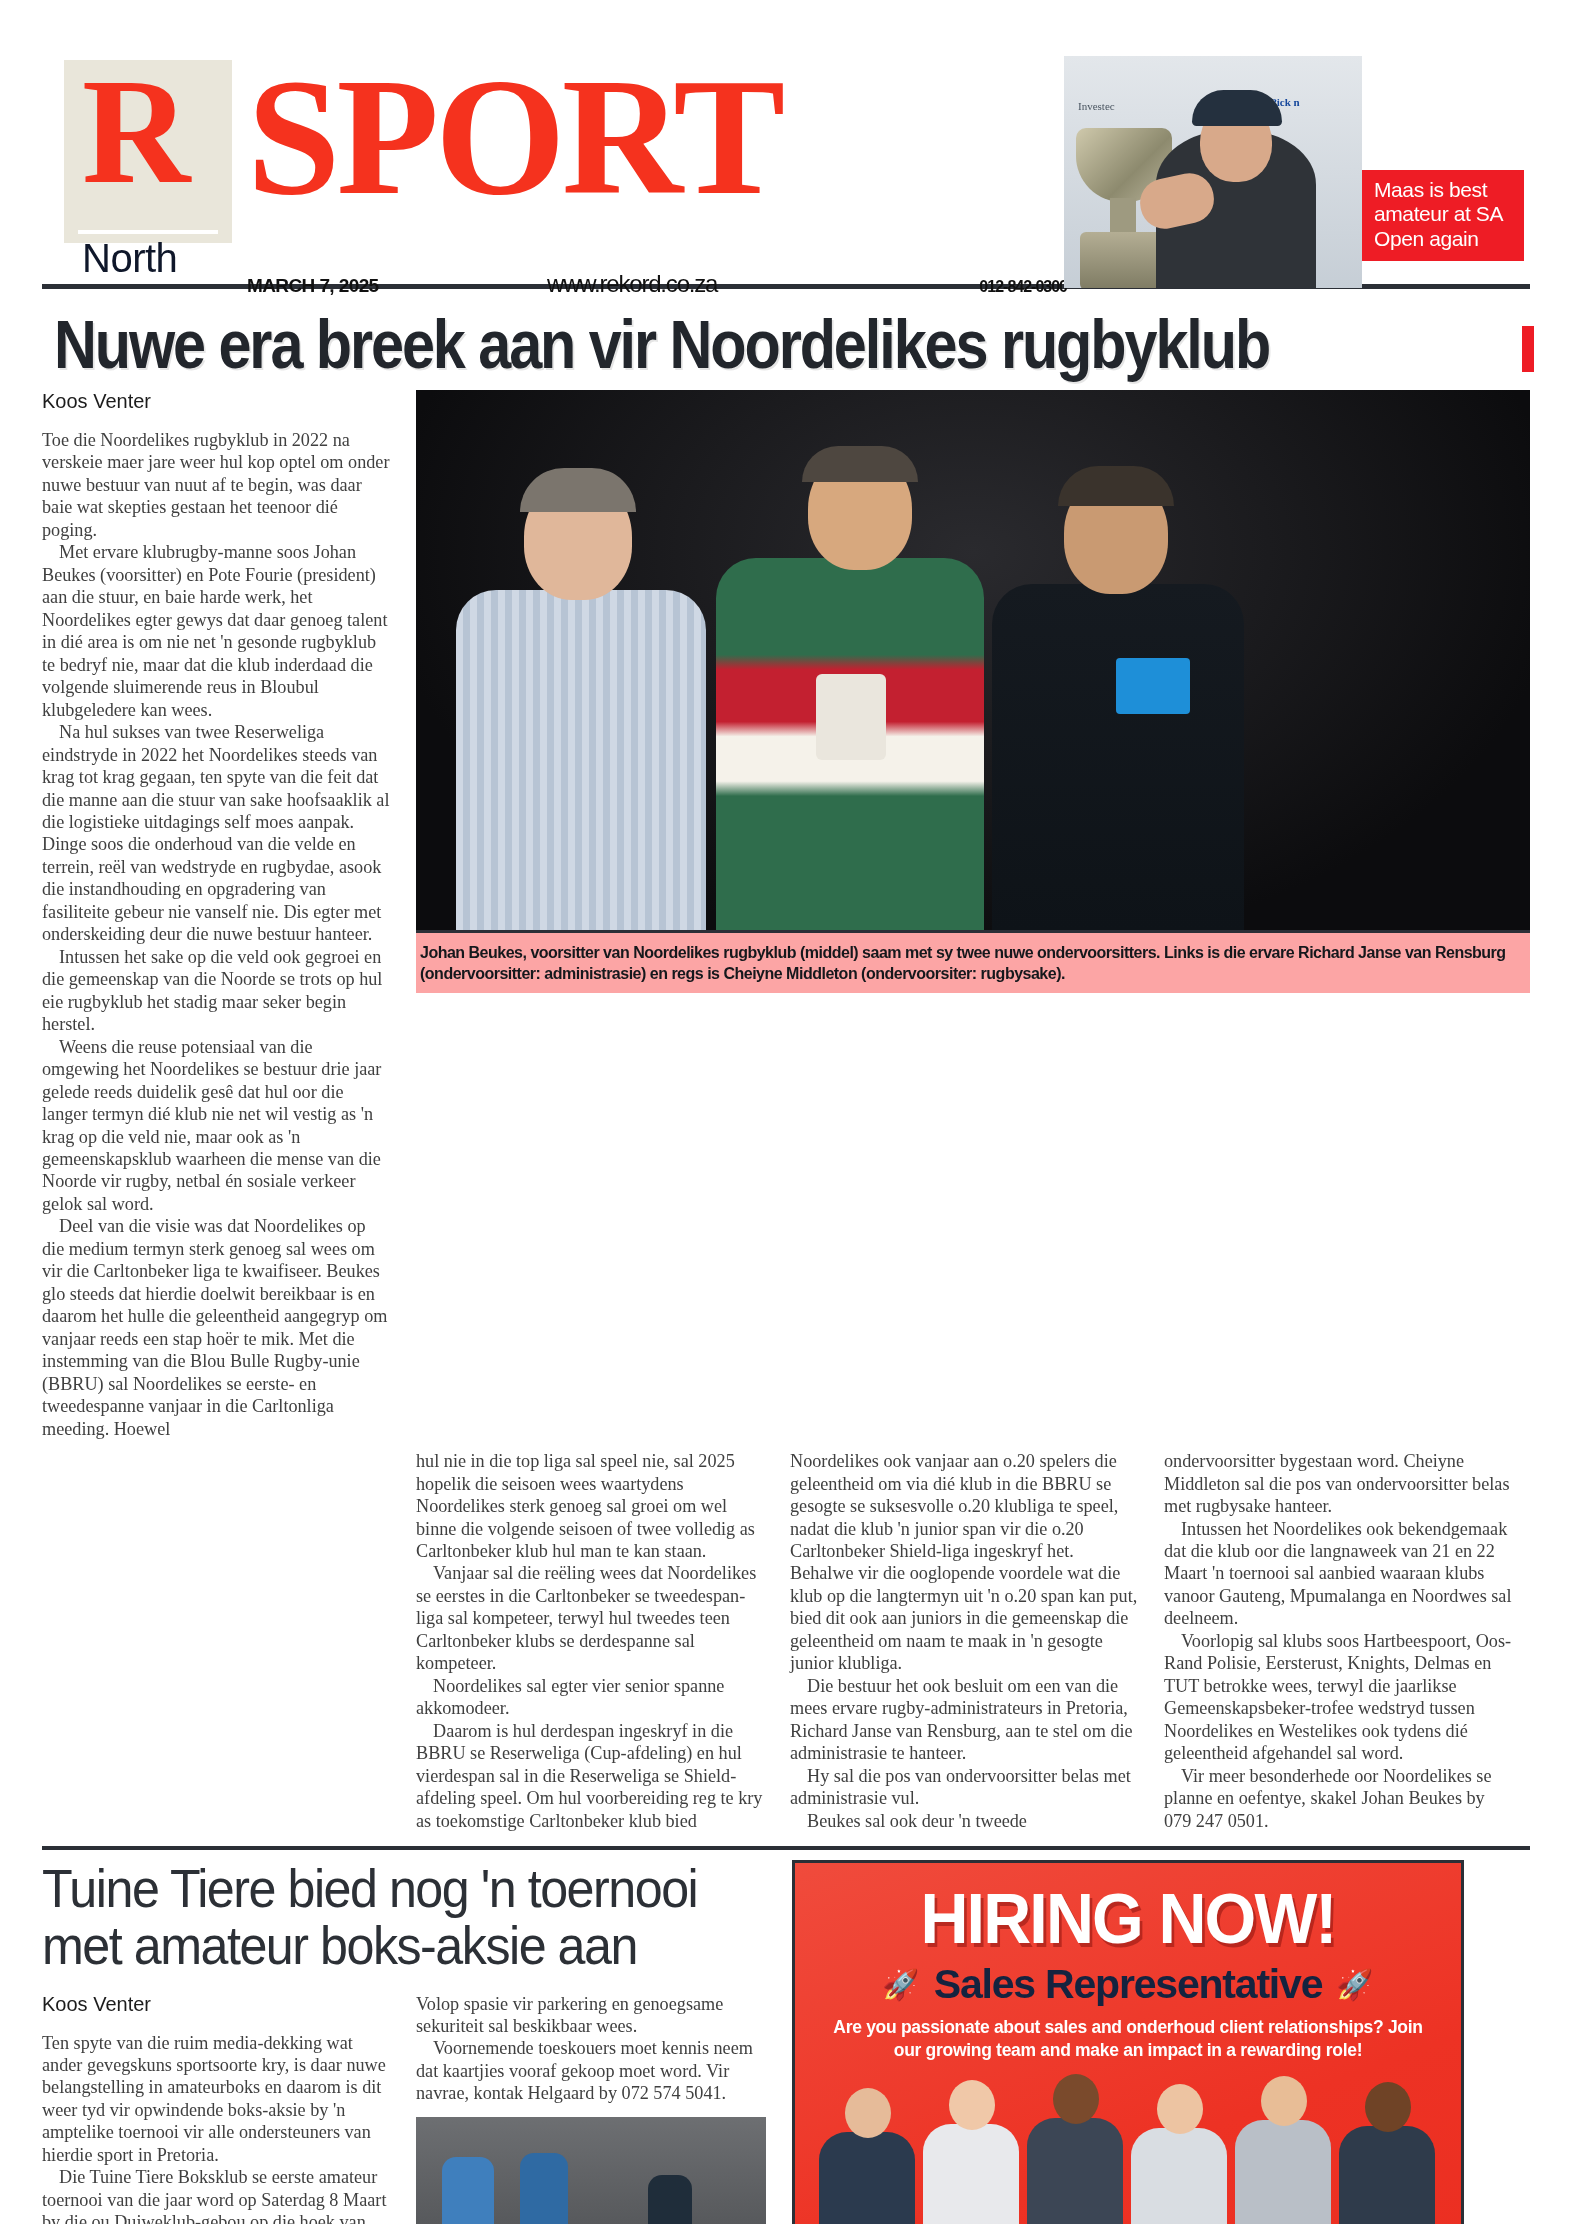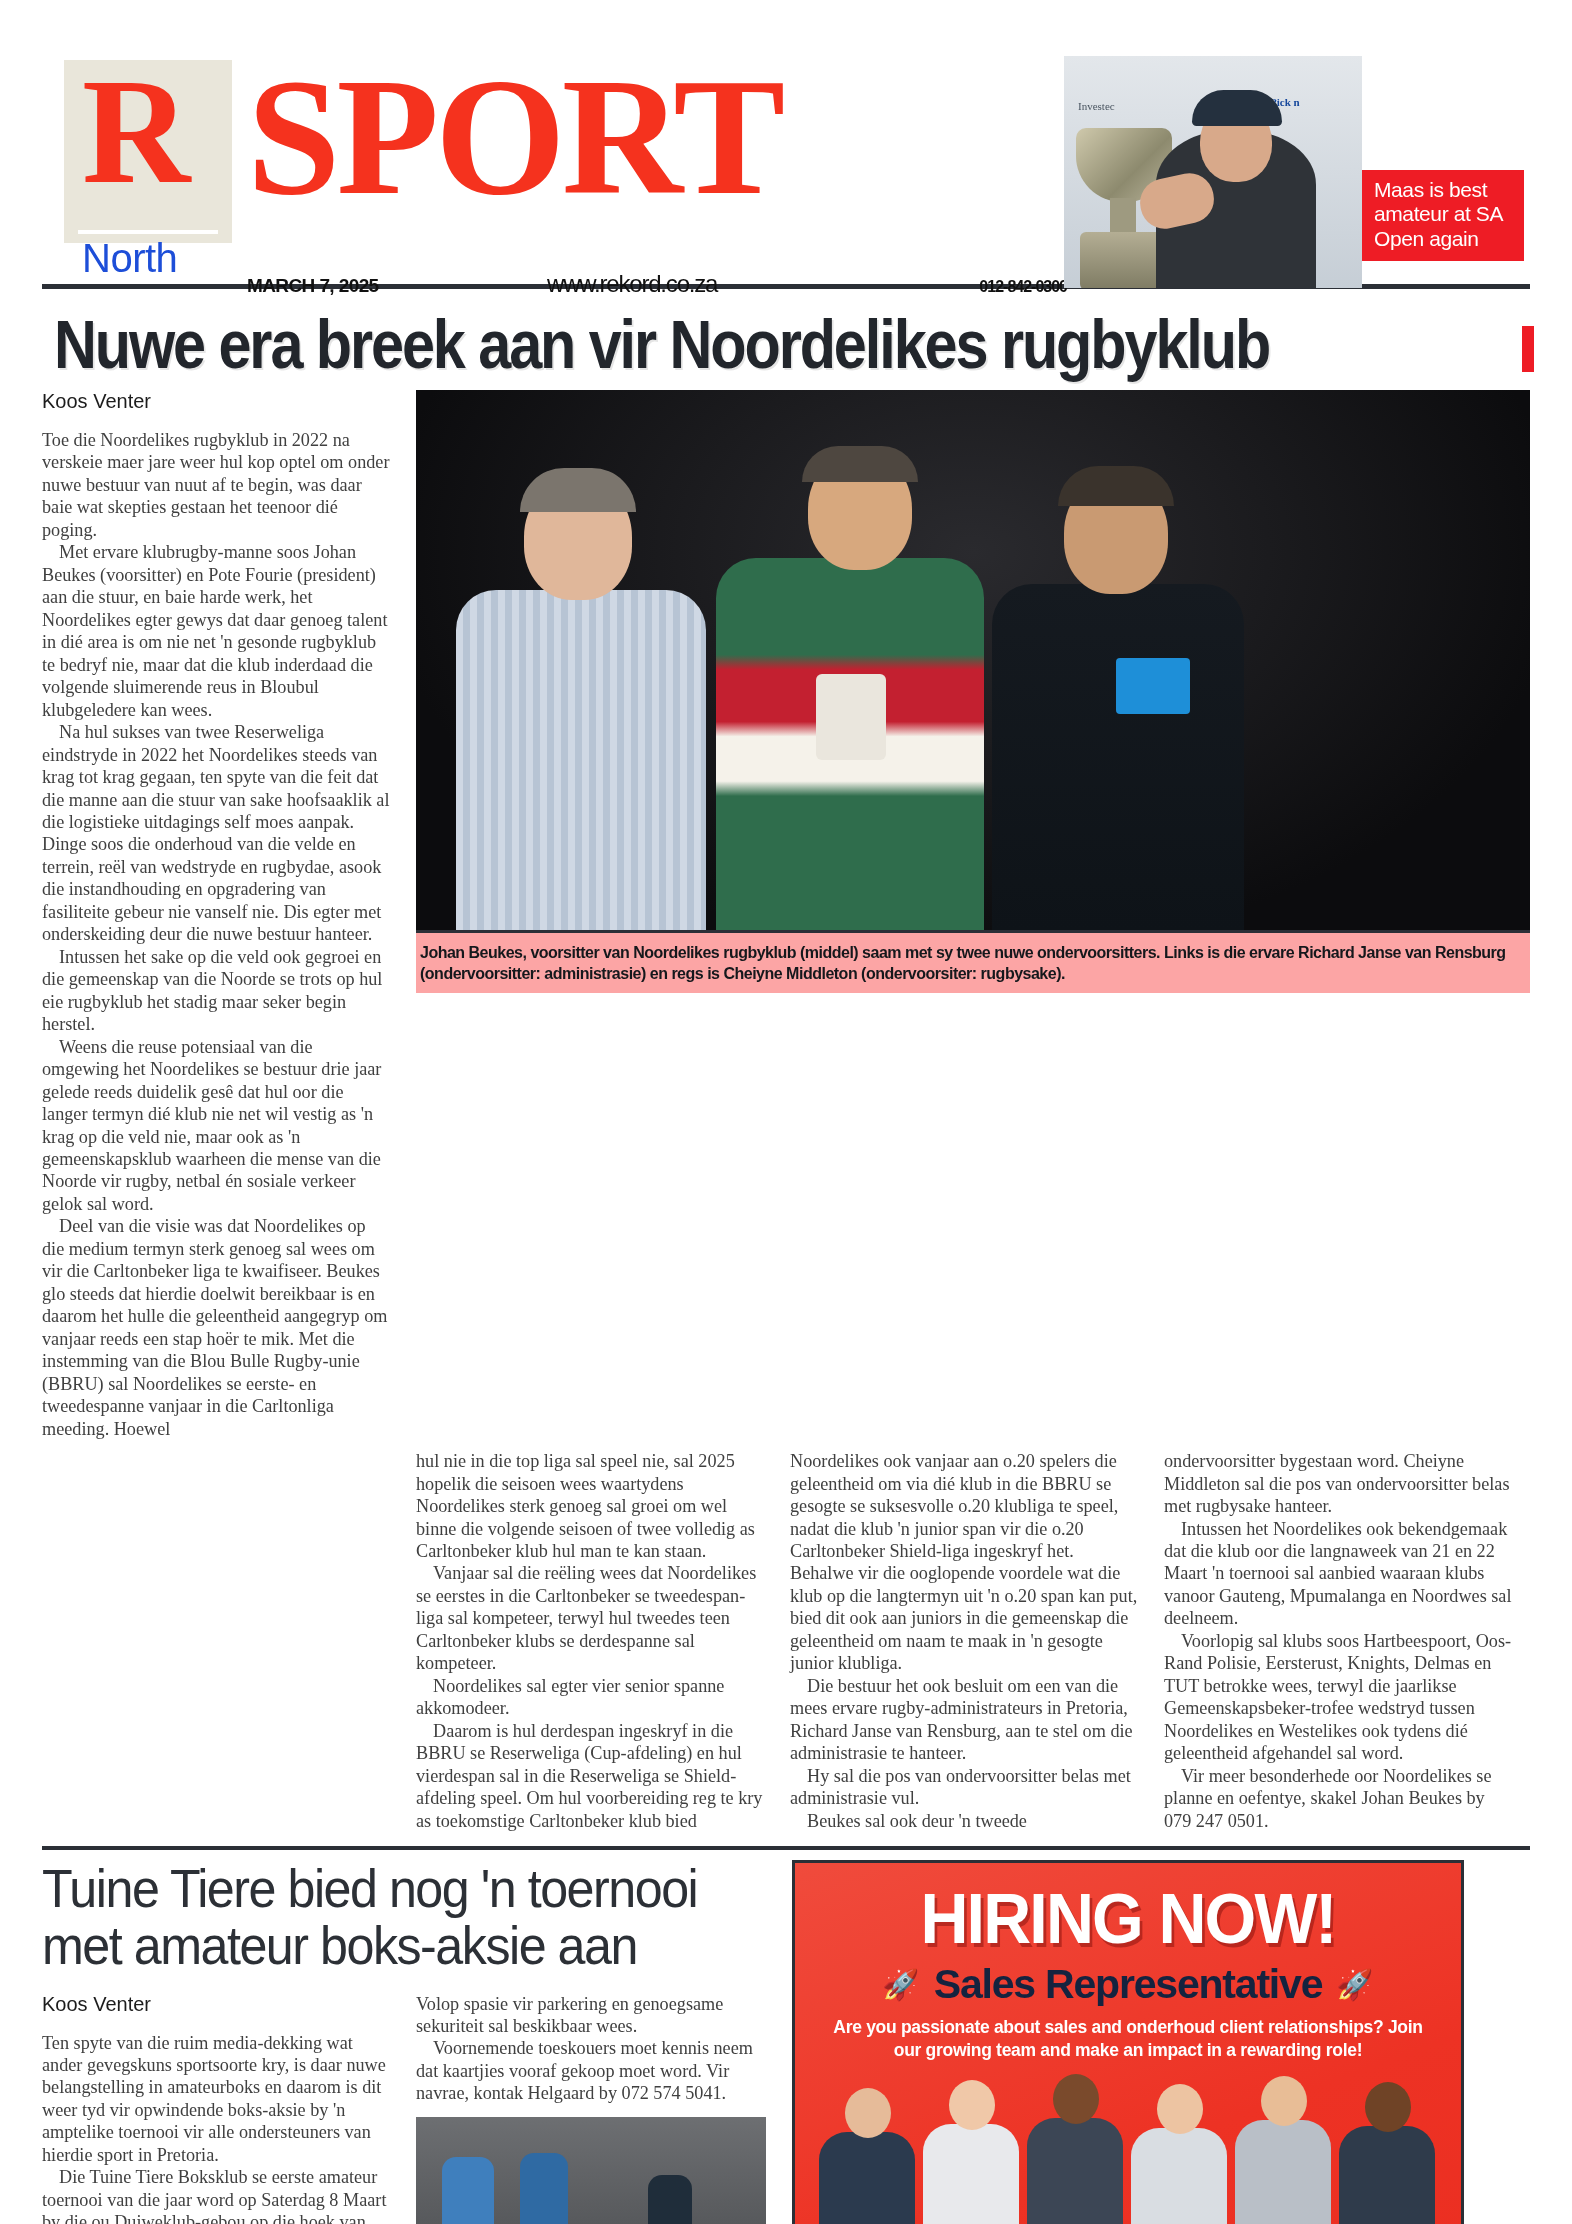--- a/index.html
+++ b/index.html
@@ -23,21 +23,21 @@
     position: absolute; left: 40px; top: 18px;
     font-family: "Liberation Serif", serif;
     font-size: 150px; font-weight: 700; color: #f5321e; line-height: 1;
   }
   .north-rule {
     position: absolute; left: 36px; top: 192px; width: 140px; height: 4px; background: #ffffff;
   }
   .north {
     position: absolute; left: 40px; top: 198px;
     font-family: "Liberation Sans", sans-serif;
-    font-size: 40px; color: #1d4ed8; letter-spacing: -0.5px;
+    font-size: 40px; color: #0f172a; letter-spacing: -0.5px;
   }
   .sport-word {
     position: absolute; left: 205px; top: 14px;
     font-family: "Liberation Serif", serif;
     font-size: 168px; font-weight: 700; color: #f5321e;
     line-height: 1; letter-spacing: -4px;
   }
   .mast-meta {
     position: absolute; left: 205px; top: 232px; width: 820px;
     display: flex; align-items: baseline;

